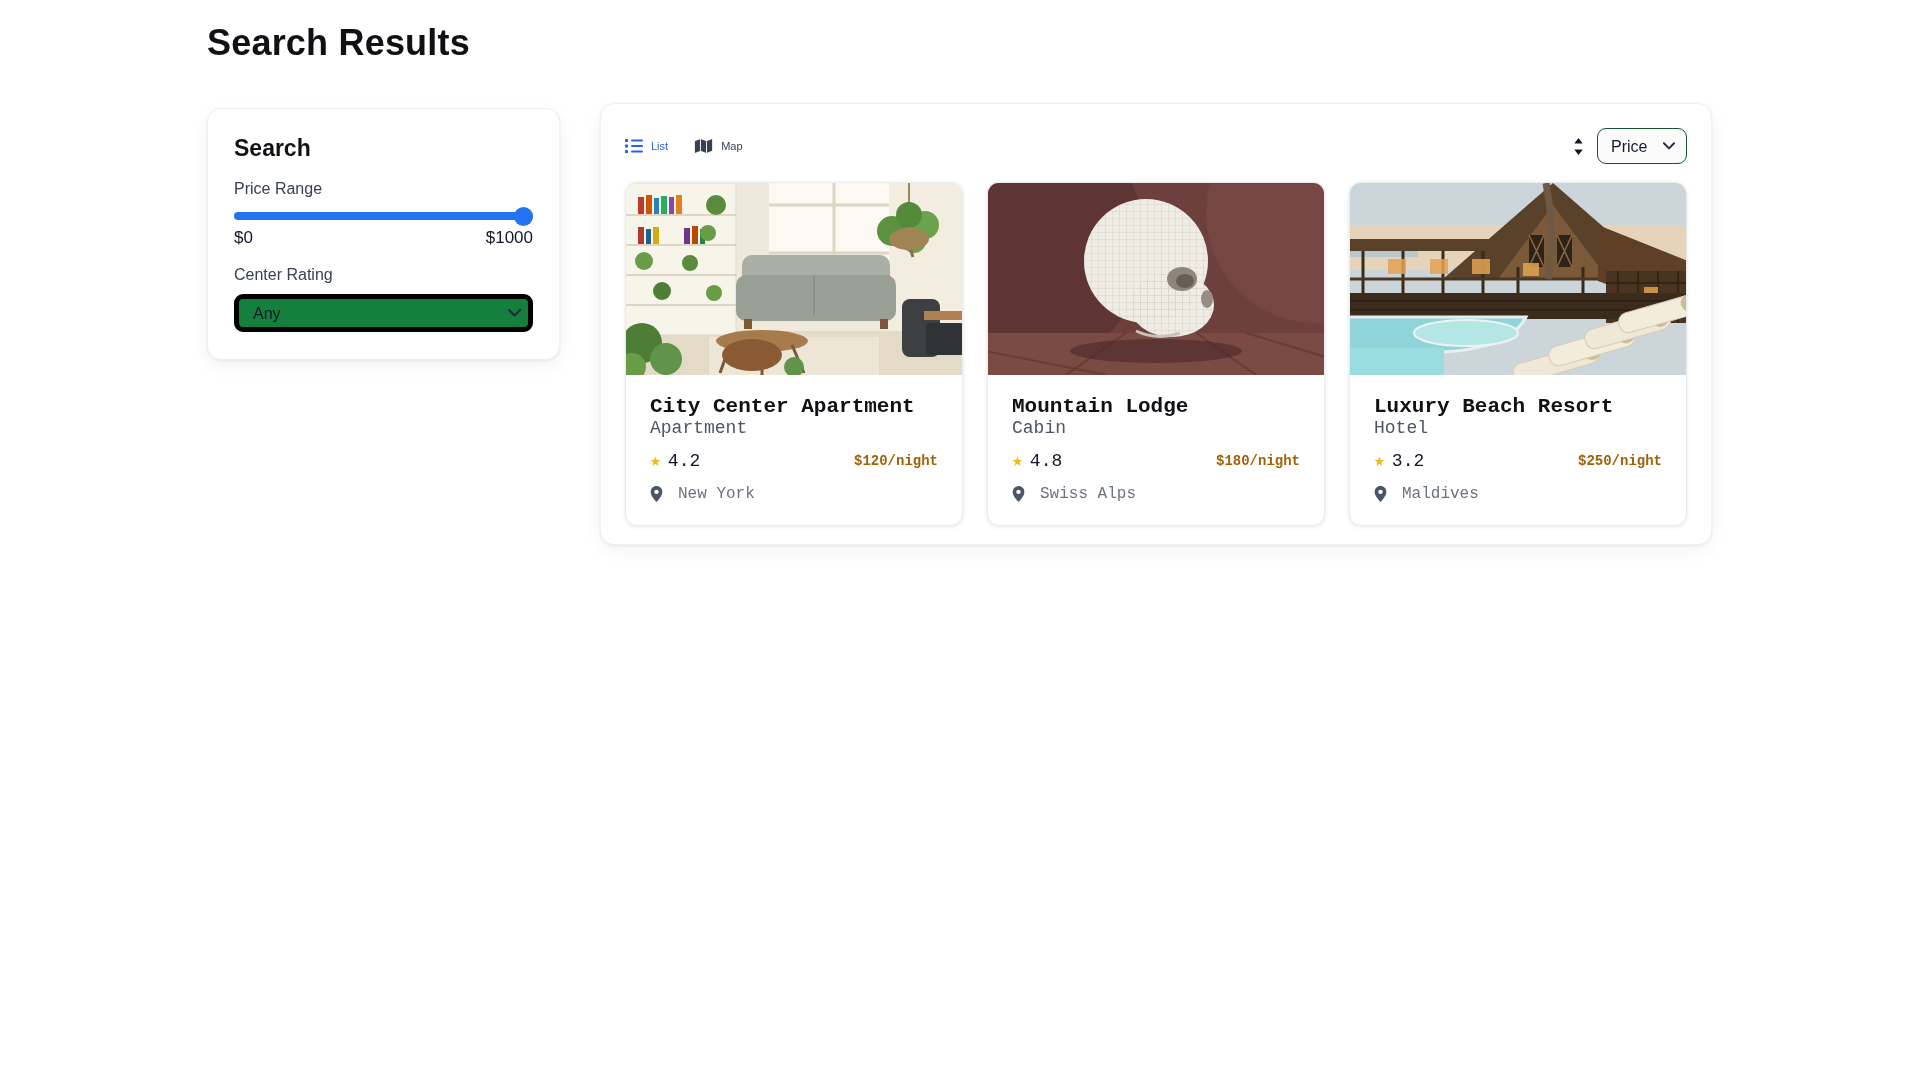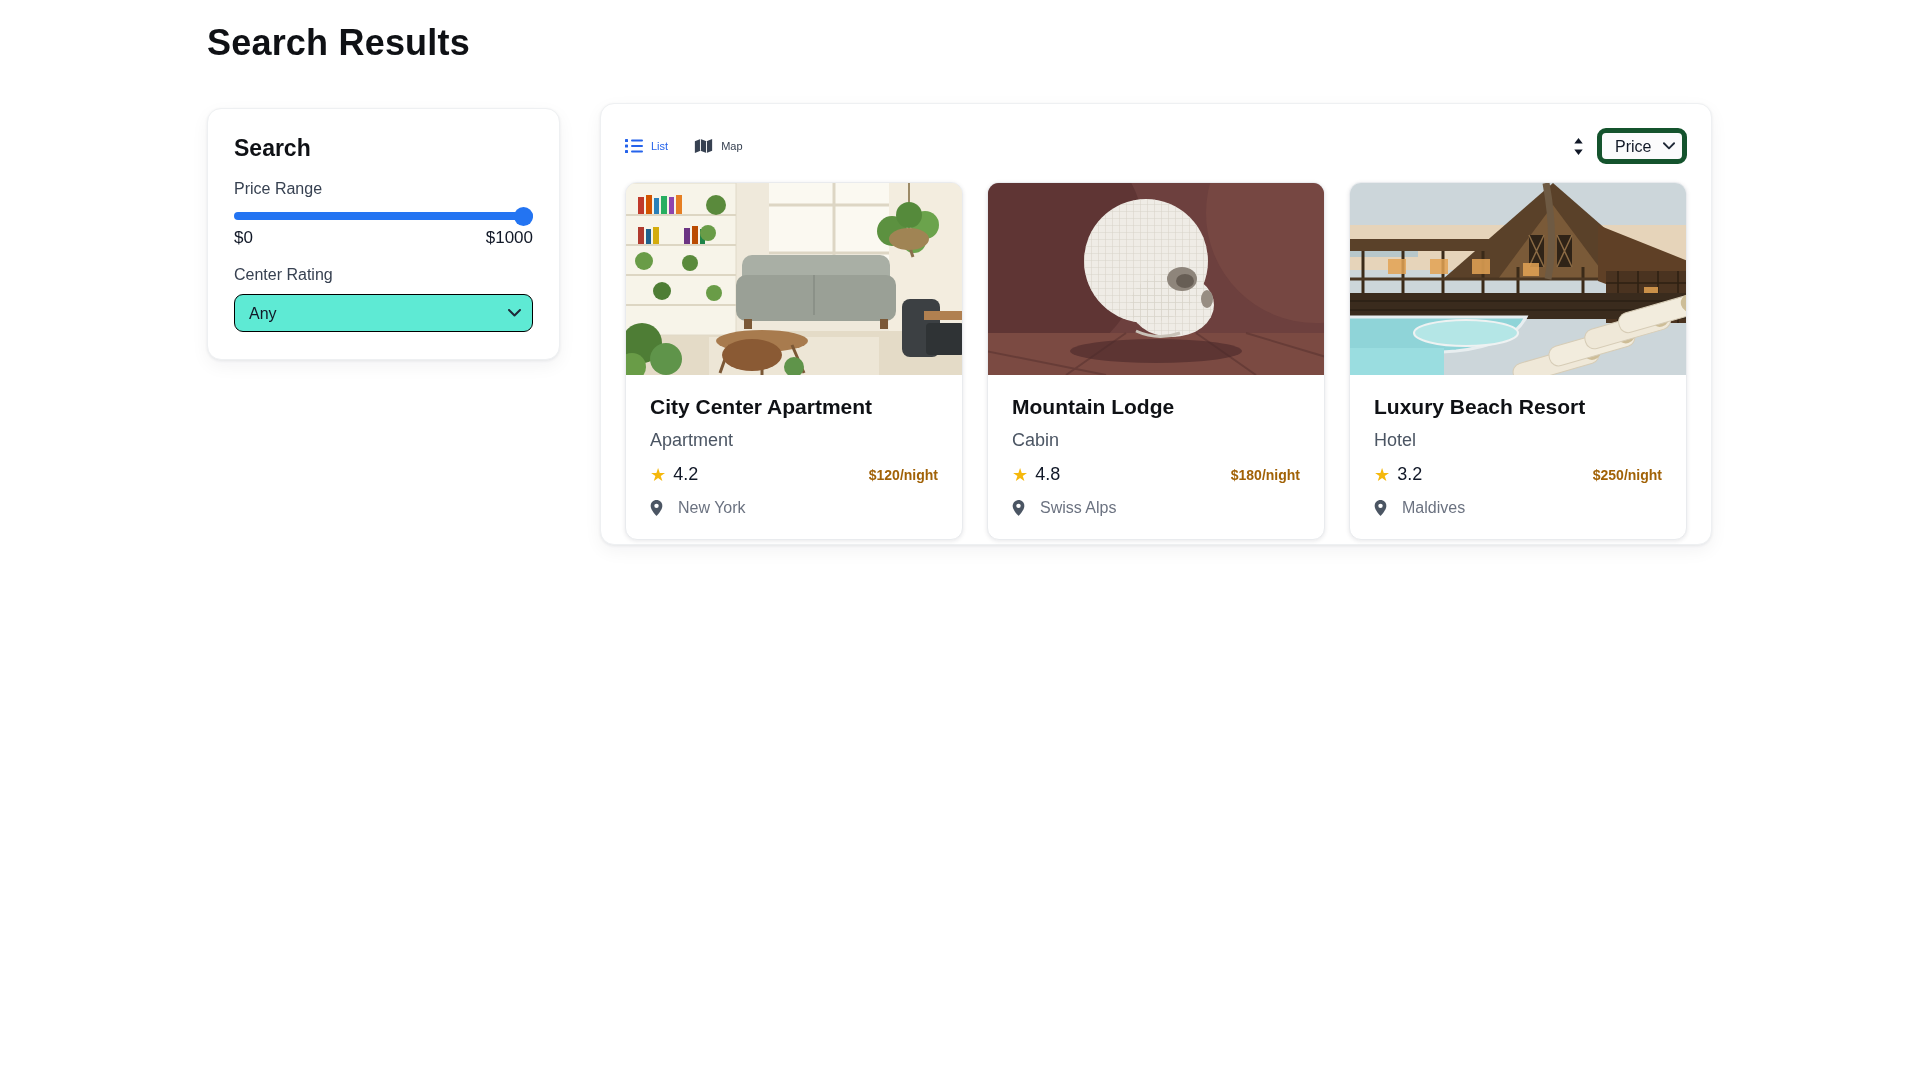--- a/index.html
+++ b/index.html
@@ -24,46 +24,46 @@
     width: 19px; height: 19px; border-radius: 50%; background: #2374f2; cursor: pointer; border: none; }
   input[type=range]::-moz-range-track { height: 8px; border-radius: 5px; background: #2374f2; }
   input[type=range]::-moz-range-thumb { width: 19px; height: 19px; border: none;
     border-radius: 50%; background: #2374f2; cursor: pointer; }
 
   .price-row { display: flex; justify-content: space-between; margin-top: 8px;
     font-size: 17px; color: #111827; }
 
   .select-wrap { position: relative; display: inline-block; }
   select { -webkit-appearance: none; appearance: none; font-family: "Liberation Sans", sans-serif;
-    font-size: 16px; color: #111827; border: 1px solid #000000; border-radius: 9px;
-    background: #5eead4; cursor: pointer; }
+    font-size: 16px; color: #111827; border: 5px solid #000000; border-radius: 9px;
+    background: #15803d; cursor: pointer; }
   .filters .select-wrap { display: block; margin-top: 10px; }
   .filters select { width: 100%; height: 38px; padding: 0 34px 0 14px; }
   .chev { position: absolute; right: 12px; top: 50%; transform: translateY(-50%);
     pointer-events: none; display: flex; }
 
   
   .results { left: 600px; top: 103px; width: 1112px; height: 442px; padding: 24px; }
   .results-header { display: flex; align-items: center; height: 36px; }
   .view-toggle { display: flex; align-items: center; gap: 26px; }
   .toggle-item { display: flex; align-items: center; gap: 8px; font-size: 11px;
     color: #374151; cursor: pointer; }
   .toggle-item.active { color: #2563eb; }
   .spacer { flex: 1; }
   .sort-group { display: flex; align-items: center; gap: 12px; }
   .sort-select { height: 36px; width: 90px; padding: 0 28px 0 13px; background: #fbfbfc;
-    border: 5px solid #14532d; }
+    border: 1px solid #14532d; }
 
   .cards { display: flex; gap: 24px; margin-top: 18px; }
   .card { flex: 1; background: #fff; border: 1px solid #e9ebee; border-radius: 12px;
-    box-shadow: 0 1px 4px rgba(16,24,40,.10); overflow: hidden; cursor: pointer; }
+    box-shadow: 0 1px 4px rgba(16,24,40,.10); overflow: hidden; cursor: pointer; font-family: Liberation Mono, monospace; }
   .card-img { display: block; width: 100%; height: 192px; }
   .card-body { padding: 20px 24px 22px; }
   .card-title { font-size: 21px; font-weight: 700; color: #0f1115; }
-  .card-type { margin-top: 11px; font-size: 18px; color: #4b5563; }
+  .card-type { font-size: 18px; color: #4b5563; }
   .meta-row { display: flex; align-items: center; justify-content: space-between; margin-top: 13px; }
   .rating { display: flex; align-items: center; gap: 7px; font-size: 18px; color: #111827; }
   .star { color: #f5b80c; font-size: 18px; line-height: 1; }
   .price { font-size: 14px; font-weight: 700; color: #a16207; }
   .loc-row { display: flex; align-items: center; gap: 15px; margin-top: 14px;
     font-size: 16px; color: #6b7280; }
   .icon { display: inline-flex; flex: none; }
 </style>
 </head>
 <body>

